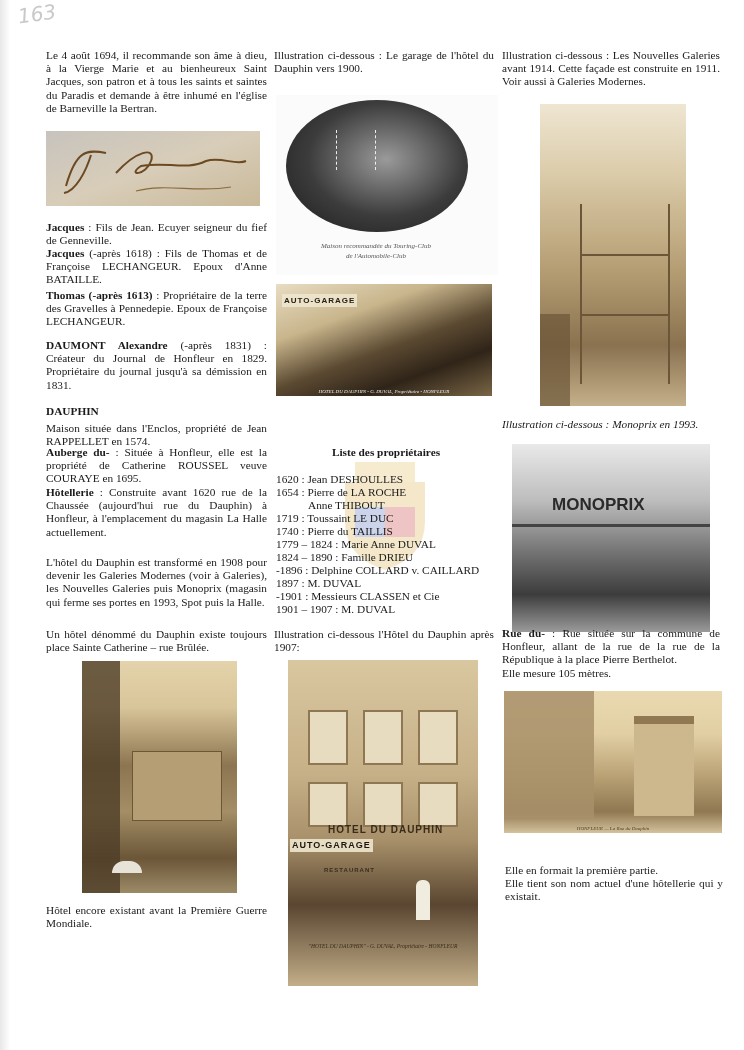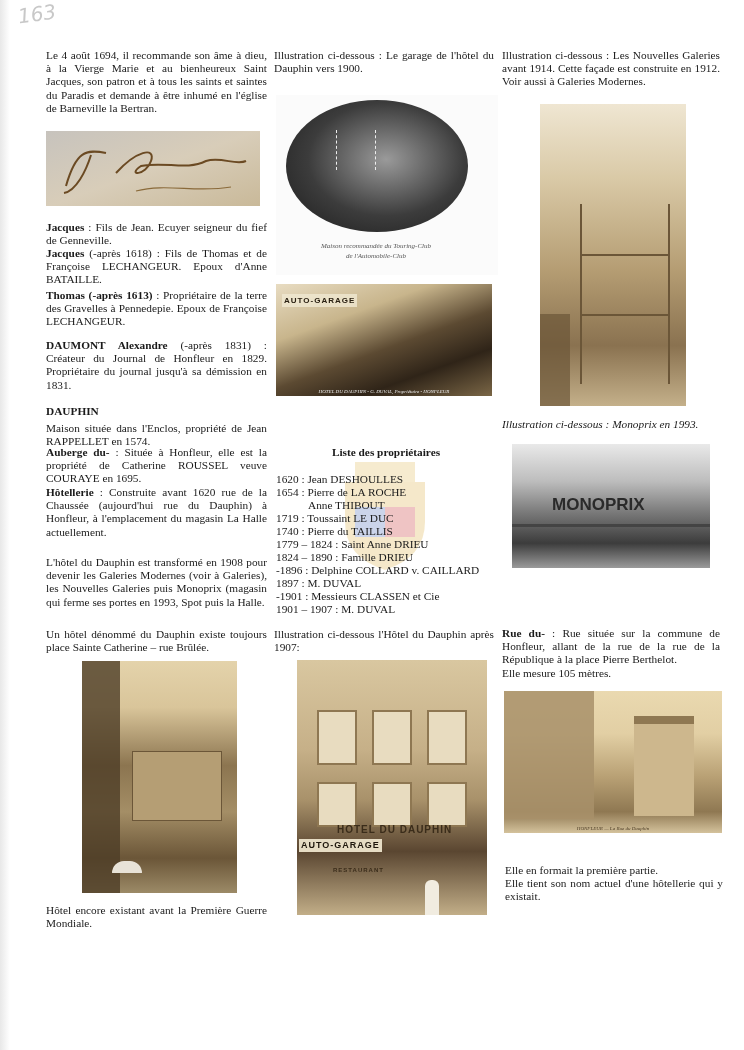--- a/index.html
+++ b/index.html
@@ -88,56 +88,56 @@
 </svg>
 
 <div class="blk center" style="left:276px; top:446px; width:220px;"><b>Liste des propriétaires</b></div>
 
 <div>
   <div class="blk list-item" style="left:276px; top:473px;"><span>1620</span> : <span>Jean DESHOULLES</span></div>
   <div class="blk list-item" style="left:276px; top:486px;"><span>1654</span> : <span>Pierre de LA ROCHE</span></div>
   <div class="blk list-item" style="left:308px; top:499px;"><span>Anne THIBOUT</span></div>
   <div class="blk list-item" style="left:276px; top:512px;"><span>1719</span> : <span>Toussaint LE DUC</span></div>
   <div class="blk list-item" style="left:276px; top:525px;"><span>1740</span> : <span>Pierre du TAILLIS</span></div>
-  <div class="blk list-item" style="left:276px; top:538px;"><span>1779 – 1824</span> : <span>Saint Anne DRIEU</span></div>
+  <div class="blk list-item" style="left:276px; top:538px;"><span>1779 – 1824</span> : <span>Marie Anne DUVAL</span></div>
   <div class="blk list-item" style="left:276px; top:551px;"><span>1824 – 1890</span> : <span>Famille DRIEU</span></div>
   <div class="blk list-item" style="left:276px; top:564px;"><span>-1896</span> : <span>Delphine COLLARD v. CAILLARD</span></div>
   <div class="blk list-item" style="left:276px; top:577px;"><span>1897</span> : <span>M. DUVAL</span></div>
   <div class="blk list-item" style="left:276px; top:590px;"><span>-1901</span> : <span>Messieurs CLASSEN et Cie</span></div>
   <div class="blk list-item" style="left:276px; top:603px;"><span>1901 – 1907</span> : <span>M. DUVAL</span></div>
 </div>
 
 <div class="blk just" style="left:274px; top:628px; width:220px;">Illustration ci-dessous l'Hôtel du Dauphin après 1907:</div>
 
-<div class="photo" style="left:288px; top:660px; width:190px; height:255px; background: linear-gradient(180deg,#d9c7a0 0%,#c6b088 35%,#a8916a 55%,#5a4631 75%,#c2ae88 100%); margin-left: 9px;">
+<div class="photo" style="left:288px; top:660px; width:190px; height:326px; background: linear-gradient(180deg,#d9c7a0 0%,#c6b088 35%,#a8916a 55%,#5a4631 75%,#c2ae88 100%);">
   <div style="position:absolute; left:20px; top:50px; width:40px; height:55px; background:#e8dcc0; border:2px solid #8e7752;"></div>
   <div style="position:absolute; left:75px; top:50px; width:40px; height:55px; background:#e8dcc0; border:2px solid #8e7752;"></div>
   <div style="position:absolute; left:130px; top:50px; width:40px; height:55px; background:#e8dcc0; border:2px solid #8e7752;"></div>
   <div style="position:absolute; left:20px; top:122px; width:40px; height:45px; background:#e8dcc0; border:2px solid #8e7752;"></div>
   <div style="position:absolute; left:75px; top:122px; width:40px; height:45px; background:#e8dcc0; border:2px solid #8e7752;"></div>
   <div style="position:absolute; left:130px; top:122px; width:40px; height:45px; background:#e8dcc0; border:2px solid #8e7752;"></div>
   <div class="label-overlay" style="left:40px; top:163px; font-size:10px; color:#3a2c1a;">HOTEL DU DAUPHIN</div>
   <div class="label-overlay" style="left:2px; top:179px; font-size:9px; color:#1e160c; background:#e6dcc4; padding:0 2px;">AUTO-GARAGE</div>
   <div class="label-overlay" style="left:36px; top:204px; font-size:6px; color:#3a2c1a;">RESTAURANT</div>
   <div style="position:absolute; left:128px; top:220px; width:14px; height:40px; background:#f1ece0; border-radius:6px 6px 0 0;"></div>
   <div class="caption-img" style="left:0; top:280px; width:190px; font-size:5.5px; color:#3a2c1a;">"HOTEL DU DAUPHIN" - G. DUVAL, Propriétaire - HONFLEUR</div>
 </div>
 
-<div class="blk just" style="left:502px; top:49px; width:218px;">Illustration ci-dessous : Les Nouvelles Galeries avant 1914. Cette façade est construite en 1912. Voir aussi à Galeries Modernes.</div>
+<div class="blk just" style="left:502px; top:49px; width:218px;">Illustration ci-dessous : Les Nouvelles Galeries avant 1914. Cette façade est construite en 1911. Voir aussi à Galeries Modernes.</div>
 
 <div class="photo" style="left:540px; top:104px; width:146px; height:302px; background: linear-gradient(180deg,#efe6d2 0%,#d9c9a6 25%,#b59d73 55%,#8a7250 80%,#c4b08a 100%);">
   <div style="position:absolute; left:0; top:210px; width:30px; height:92px; background:#6b5638; opacity:0.7;"></div>
   <div style="position:absolute; left:40px; top:100px; width:90px; height:180px; border-left:2px solid #6b5638; border-right:2px solid #6b5638;"></div>
   <div style="position:absolute; left:40px; top:150px; width:90px; height:2px; background:#6b5638;"></div>
   <div style="position:absolute; left:40px; top:210px; width:90px; height:2px; background:#6b5638;"></div>
 </div>
 
 <div class="blk" style="left:502px; top:418px; width:218px;font-style:italic;">Illustration ci-dessous : Monoprix en 1993.</div>
 
-<div class="photo" style="left:512px; top:444px; width:198px; height:124px; background: linear-gradient(180deg,#e9e9e9 0%,#bdbdbd 30%,#7a7a7a 55%,#3c3c3c 80%,#9a9a9a 100%);">
+<div class="photo" style="left:512px; top:444px; width:198px; height:188px; background: linear-gradient(180deg,#e9e9e9 0%,#bdbdbd 30%,#7a7a7a 55%,#3c3c3c 80%,#9a9a9a 100%);">
   <div class="label-overlay" style="left:40px; top:54px; font-size:17px; color:#2a2a2a; letter-spacing:0;">MONOPRIX</div>
   <div style="position:absolute; left:0; top:80px; width:198px; height:3px; background:#444;"></div>
 </div>
 
 <div class="blk just" style="left:502px; top:627px; width:218px;">
   <b>Rue du-</b><span> : Rue située sur la commune de Honfleur, allant de la rue de la rue de la République à la place Pierre Berthelot.</span>
 </div>
 <div class="blk" style="left:502px; top:667px; width:218px;">Elle mesure 105 mètres.</div>
 
 <div class="photo" style="left:504px; top:691px; width:218px; height:142px; background: linear-gradient(180deg,#ead9b0 0%,#e2cfa4 30%,#b9a175 60%,#8f7852 85%,#d4c29c 100%);">

